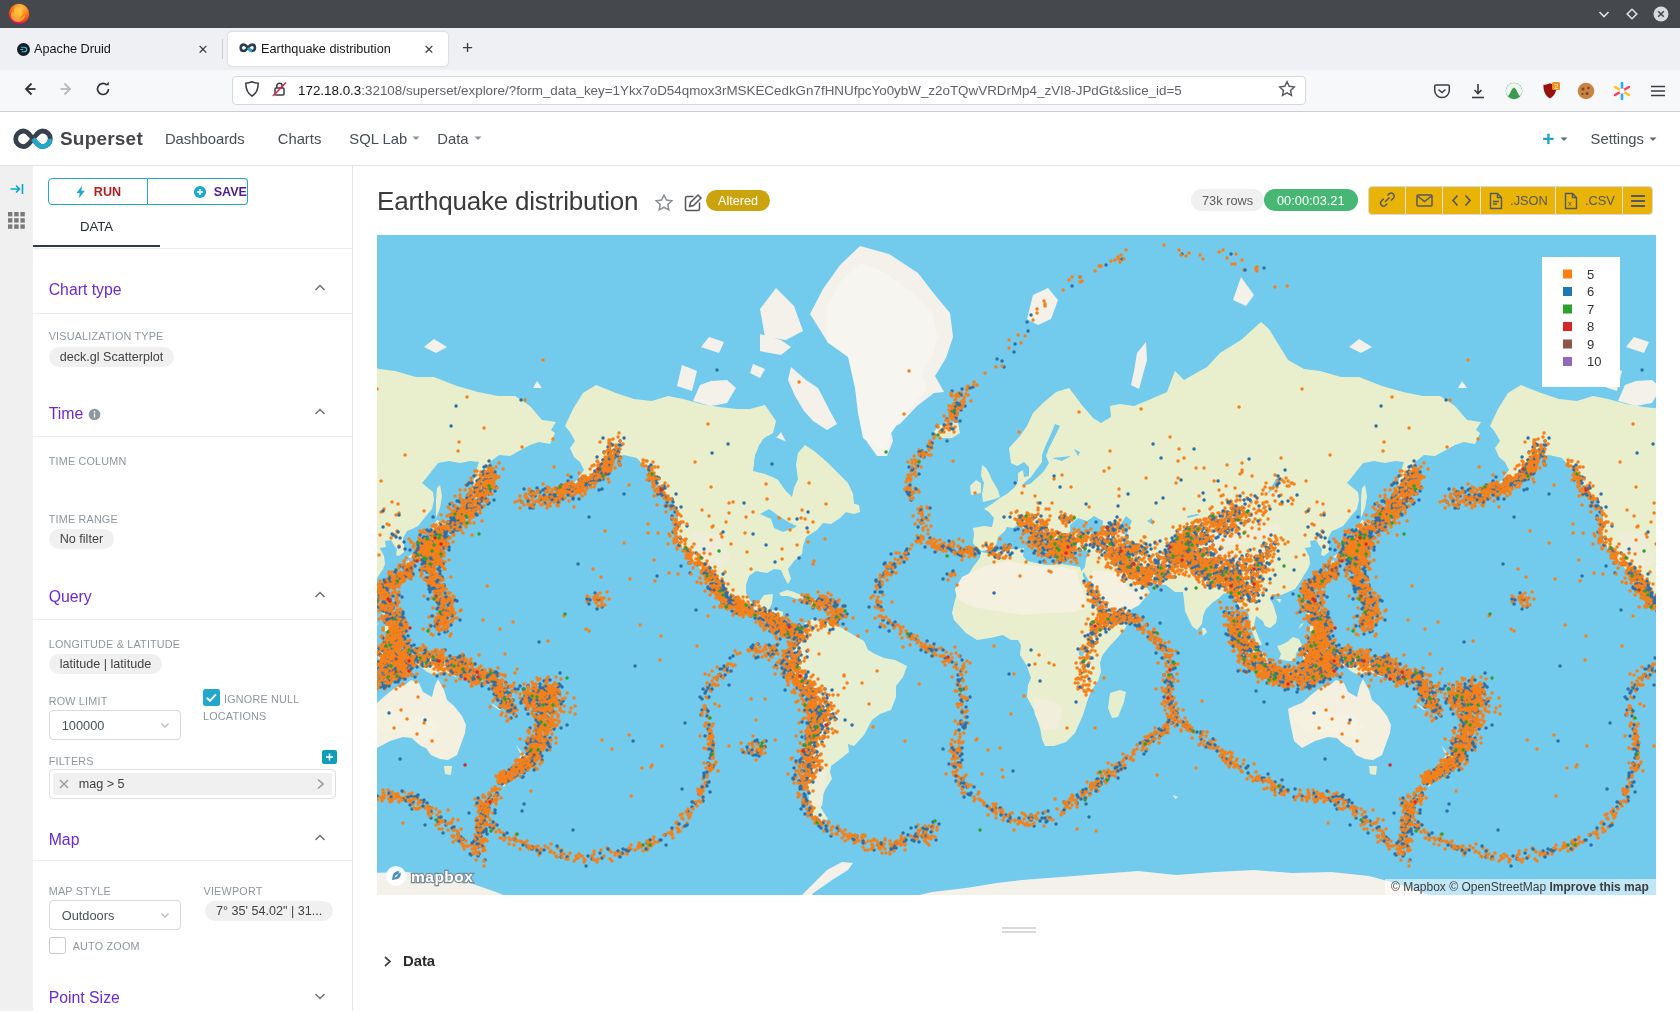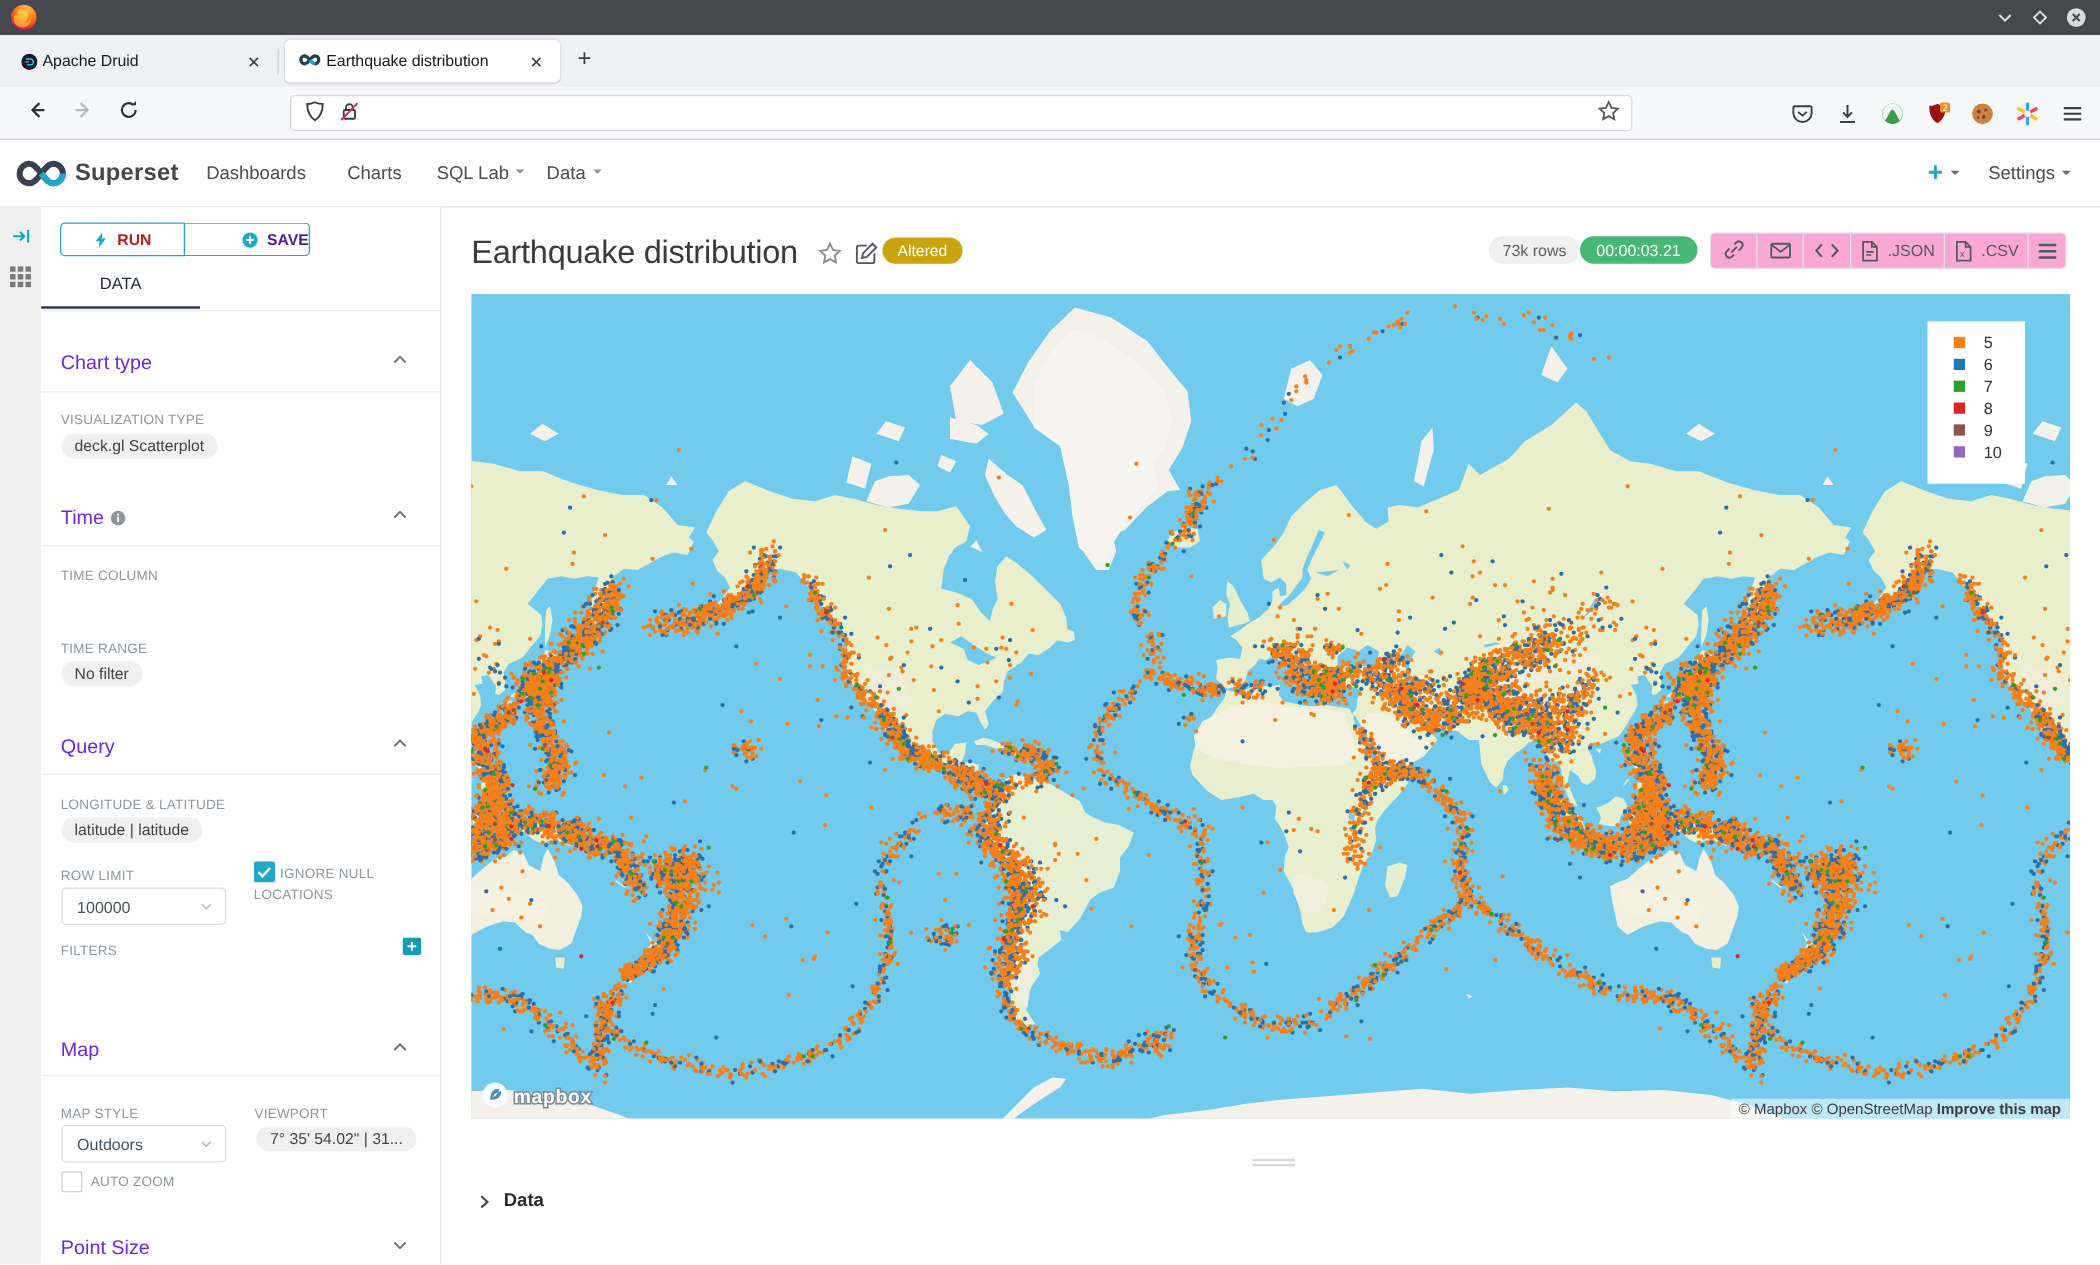--- a/index.html
+++ b/index.html
@@ -20,21 +20,21 @@
 .main{display:flex;height:845px}
 .iconstrip{width:33px;background:#f0f0f1;padding-top:14px}
 .panel{width:320px;background:#fff;border-right:1px solid #e4e4e4;position:relative;font-size:12.6px}
 .chart{flex:1;position:relative}
 .lab{color:#8e979e;font-size:10.8px;letter-spacing:.2px;font-weight:400}
 .pill{display:inline-block;background:#f0f0f0;border-radius:10.5px;padding:3px 11px;font-size:12.6px;color:#424242}
 .sechead{font-size:15.8px;color:#6d28d9;display:flex;align-items:center}
 .chev{margin-left:auto;margin-right:22px}
 .selbox{border:1px solid #d9d9d9;border-radius:4px;height:30px;display:flex;align-items:center;font-size:12.8px;color:#45535b}
 .hr{border-top:1px solid #ececec}
-.btn-group{position:absolute;display:flex;border:1px solid #d9d9d9;border-radius:4px;background:#f9a8d4;height:29px;align-items:center}
+.btn-group{position:absolute;display:flex;border:1px solid #d9d9d9;border-radius:4px;background:#eab308;height:29px;align-items:center}
 .bg-cell{height:100%;display:flex;align-items:center;justify-content:center;border-right:1px solid #e3e3e3}
 .bg-cell:last-child{border-right:none}
 </style></head>
 <body>
 <div class="titlebar">
   <div style="margin-left:8px;position:relative;z-index:2">
       <svg width="22" height="22" viewBox="0 0 22 22" style="display:block">
         <defs>
           <radialGradient id="fx" cx="60%" cy="20%" r="85%">
             <stop offset="0%" stop-color="#ffbd4f"></stop>
@@ -96,20 +96,21 @@
       </svg></div>
   <div class="urlbar">
     <span style="margin-left:10px"><svg width="18" height="18" viewBox="0 0 18 18" style="">
           <path d="M9 1.8c2.2 1 4.4 1.4 6.2 1.4 0 6-1.4 10-6.2 13C4.2 13.2 2.8 9.2 2.8 3.2c1.8 0 4-.4 6.2-1.4z" fill="none" stroke="#3b3b42" stroke-width="1.5"></path>
         </svg></span>
     <span style="margin-left:9px"><svg width="20" height="18" viewBox="0 0 20 18" style="">
           <rect x="5" y="8" width="9" height="7" rx="1" fill="none" stroke="#3b3b42" stroke-width="1.5"></rect>
           <path d="M6.8 8V6a2.7 2.7 0 0 1 5.4 0v2" fill="none" stroke="#3b3b42" stroke-width="1.5"></path>
           <path d="M3 16L16 2.5" stroke="#e22850" stroke-width="1.7"></path>
         </svg></span>
+    <span style="margin-left:8px;color:#15141a">172.18.0.3<span style="color:#62626c">:32108/superset/explore/?form_data_key=1Ykx7oD54qmox3rMSKECedkGn7fHNUfpcYo0ybW_z2oTQwVRDrMp4_zVI8-JPdGt&amp;slice_id=5</span></span>
     <span style="margin-left:auto;margin-right:8px"><svg width="20" height="20" viewBox="0 0 20 20" style="">
           <path d="M10 2.6l2.2 4.7 5.1.6-3.8 3.5 1 5-4.5-2.5-4.5 2.5 1-5-3.8-3.5 5.1-.6z" fill="none" stroke="#55565c" stroke-width="1.4"></path>
         </svg></span>
   </div>
   <div style="position:absolute;right:0;top:0;height:42px;display:flex;align-items:center;gap:16px;padding-right:12px">
     <svg width="20" height="20" viewBox="0 0 20 20" style="">
         <path d="M4 4h12c.8 0 1.3.5 1.3 1.3v4a7.3 7.3 0 0 1-14.6 0v-4C2.7 4.5 3.2 4 4 4z" fill="none" stroke="#3b3b42" stroke-width="1.5"></path>
         <path d="M6.5 8.5l3.5 3 3.5-3" stroke="#3b3b42" stroke-width="1.5" fill="none"></path>
       </svg>
       <svg width="20" height="20" viewBox="0 0 20 20" style="">
@@ -243,20 +244,35 @@
           <rect width="17" height="17" rx="2.5" fill="#20a7c9"></rect>
           <path d="M3.8 8.7l3.2 3.2 6-6.5" stroke="#fff" stroke-width="2" fill="none"></path>
         </svg></div>
     <div class="lab" style="position:absolute;left:191px;top:527px">IGNORE NULL</div>
     <div class="lab" style="position:absolute;left:170px;top:544px">LOCATIONS</div>
     <div class="lab" style="position:absolute;left:15.7px;top:589px">FILTERS</div>
     <div style="position:absolute;left:288.7px;top:584px"><svg width="15" height="14" viewBox="0 0 15 14" style="">
           <rect width="15" height="14" rx="2" fill="#139cb8"></rect>
           <path d="M7.5 3.5v7M4 7h7" stroke="#fff" stroke-width="1.5"></path>
         </svg></div>
+    <div style="position:absolute;left:15.7px;top:603px;width:287px;height:30px;border:1px solid #e0e0e0;border-radius:4px;padding:3px">
+      <div style="background:#f0f0f0;height:22px;border-radius:2px;display:flex;align-items:center">
+        <span style="margin-left:5px;display:flex">
+            <svg width="12" height="12" viewBox="0 0 12 12" style="">
+              <path d="M2 2l8 8M10 2l-8 8" stroke="#9b9b9b" stroke-width="1.4"></path>
+            </svg>
+          </span>
+        <span style="margin-left:9px;color:#3f3f3f">mag &gt; 5</span>
+        <span style="margin-left:auto;margin-right:5px;display:flex">
+            <svg width="14" height="14" viewBox="0 0 14 14" style="">
+              <path d="M5 2.5L10 7l-5 4.5" stroke="#9b9b9b" stroke-width="1.6" fill="none"></path>
+            </svg>
+          </span>
+      </div>
+    </div>
 
     <div class="sechead" style="position:absolute;left:15.7px;top:665px;width:300px">Map<span class="chev"><svg width="14" height="14" viewBox="0 0 14 14" style="">
             <path d="M2.5 9l4.5-4.5L11.5 9" stroke="#6b7278" stroke-width="1.5" fill="none"></path>
           </svg></span></div>
     <div class="hr" style="position:absolute;left:0;top:694px;width:100%"></div>
     <div class="lab" style="position:absolute;left:15.7px;top:719px">MAP STYLE</div>
     <div class="lab" style="position:absolute;left:170.5px;top:719px">VIEWPORT</div>
     <div class="selbox" style="position:absolute;left:15.7px;top:734px;width:132px">
       <span style="margin-left:12px">Outdoors</span>
         <span style="margin-left:auto;margin-right:9px;display:flex">

